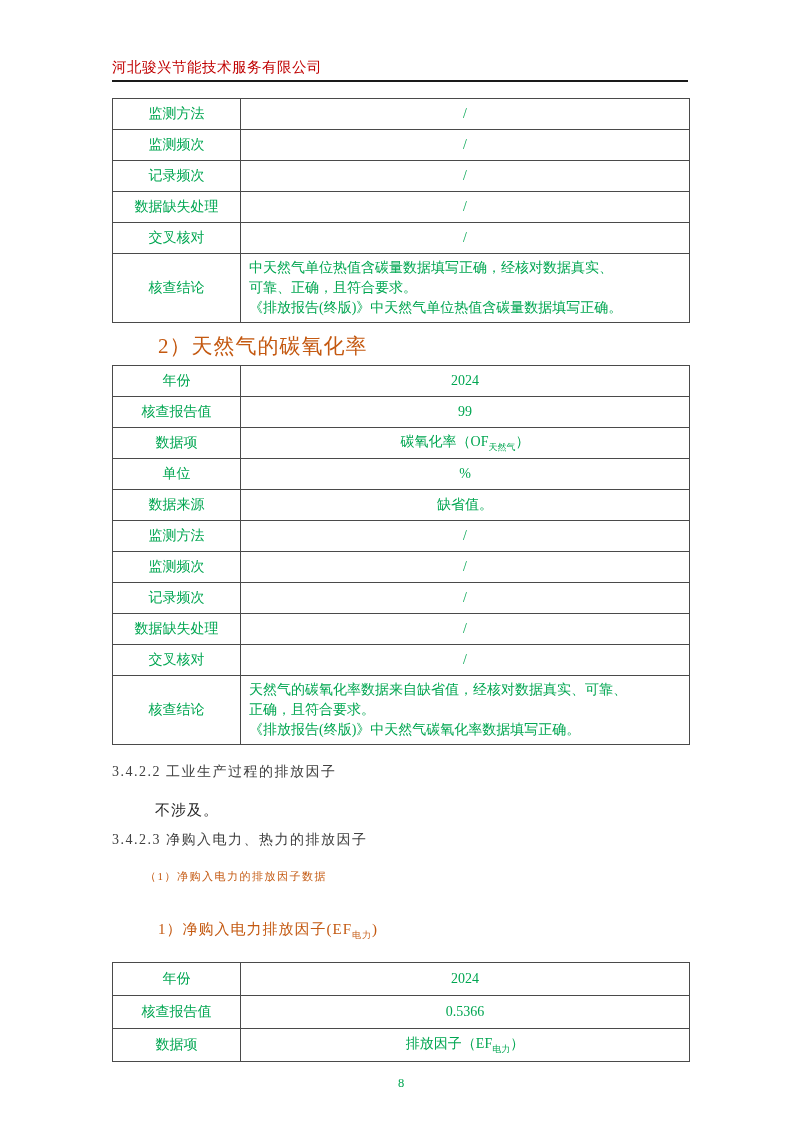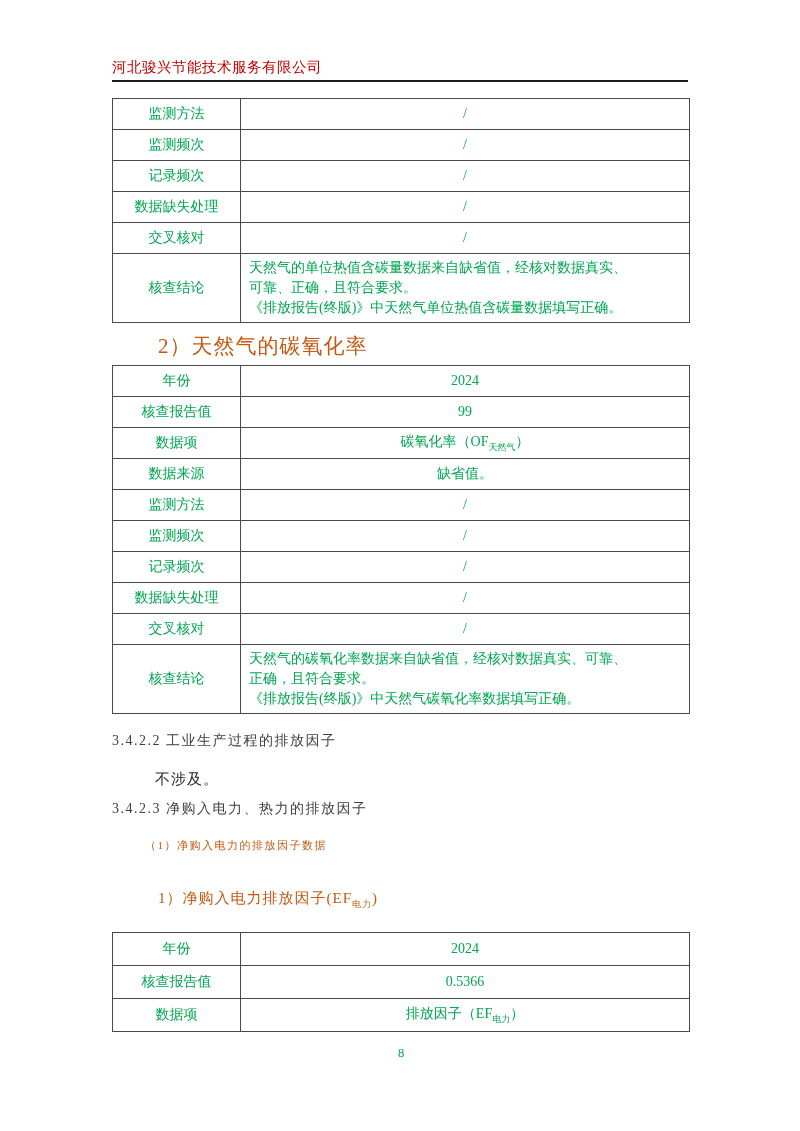--- a/index.html
+++ b/index.html
@@ -29,21 +29,21 @@
   .section-heading{color:#404040;font-size:14px;letter-spacing:1.5px;
                    margin:16px 0 0 0;line-height:21px;}
   .section-heading.sp{margin-top:8px;}
   .body-text{color:#262626;font-size:15px;letter-spacing:1px;
              margin:18px 0 0 43px;line-height:21px;}
   .sub1{color:#C45911;font-size:11px;letter-spacing:1.5px;
         margin:16px 0 0 33px;line-height:21px;}
   .sub2{color:#C45911;font-size:15px;letter-spacing:1px;
         margin:32px 0 0 46px;line-height:21px;}
   .mt-table{margin-top:10px;}
-  sub{font-size:9px;font-family:Liberation Mono, monospace;}
+  sub{font-size:9px;}
 
   
   .page-number{color:#00A651;font-size:12.5px;text-align:center;
                margin-top:14px;width:578px;}
 </style>
 </head>
 <body>
 
 <div class="page">
 
@@ -68,21 +68,21 @@
         <td class="lbl">数据缺失处理</td>
         <td class="val">/</td>
       </tr>
       <tr class="std">
         <td class="lbl">交叉核对</td>
         <td class="val">/</td>
       </tr>
       <tr class="concl">
         <td class="lbl">核查结论</td>
         <td class="content">
-          <div class="cline">天然气的单位热值含碳量数据来自缺省值，经核对数据真实、</div>
+          <div class="cline">中天然气单位热值含碳量数据填写正确，经核对数据真实、</div>
           <div class="cline">可靠、正确，且符合要求。</div>
           <div class="cline">《排放报告(终版)》中天然气单位热值含碳量数据填写正确。</div>
         </td>
       </tr>
     </tbody>
   </table>
 
   <div class="sub-heading">2）天然气的碳氧化率</div>
 
   <table class="doc" style="margin-top:8px;">
@@ -91,20 +91,24 @@
         <td class="lbl">年份</td>
         <td class="val">2024</td>
       </tr>
       <tr class="std">
         <td class="lbl">核查报告值</td>
         <td class="val">99</td>
       </tr>
       <tr class="std">
         <td class="lbl">数据项</td>
         <td class="val"><span>碳氧化率（OF</span><sub>天然气</sub><span>）</span></td>
+      </tr>
+      <tr class="std">
+        <td class="lbl">单位</td>
+        <td class="val">%</td>
       </tr>
       <tr class="std">
         <td class="lbl">数据来源</td>
         <td class="val">缺省值。</td>
       </tr>
       <tr class="std">
         <td class="lbl">监测方法</td>
         <td class="val">/</td>
       </tr>
       <tr class="std">

